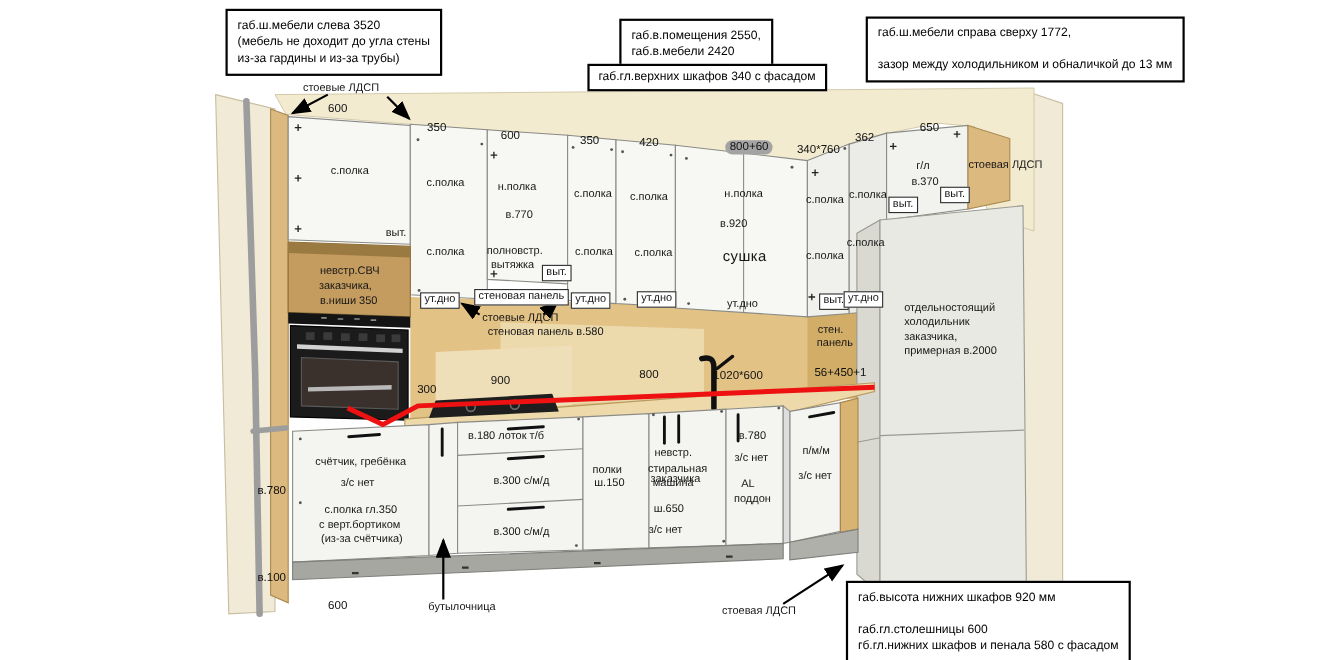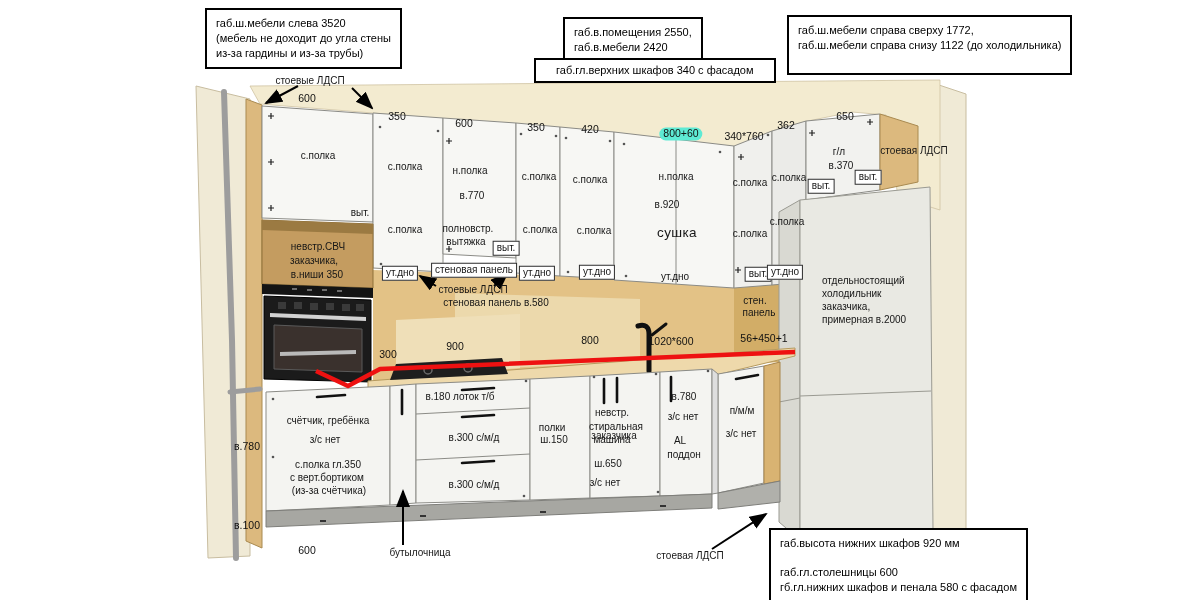--- a/index.html
+++ b/index.html
@@ -5,21 +5,21 @@
   * { margin:0; padding:0; box-sizing:border-box; }
   html,body { width:1200px; height:600px; background:#fff;
     font-family:"Liberation Sans", sans-serif; overflow:hidden; }
   #stage { position:relative; width:1200px; height:600px; }
   #scene-svg { position:absolute; left:0; top:0; }
   .lb { position:absolute; transform:translate(-50%,-50%); font-size:10px;
         color:#161616; white-space:nowrap; line-height:1.05; }
   .la { transform:translate(0,-50%); }
   .dim { font-size:10.5px; color:#111; }
   .bx  { background:#fff; border:1px solid #2b2b2b; padding:1px 3px; }
-  .pill{ background:#5eead4; border-radius:7px; padding:1px 4px; }
+  .pill{ background:#a3a3a3; border-radius:7px; padding:1px 4px; }
   .big { font-size:13.5px; letter-spacing:.4px; }
   .callout { position:absolute; background:#fff; border:2px solid #000;
              padding:6px 9px; font-size:11px; line-height:1.35; color:#000; z-index:5; }
   .callout div { min-height:14px; white-space:nowrap; }
 </style>
 </head>
 <body>
 
 <div id="stage">
 
@@ -277,28 +277,28 @@
   <div>габ.ш.мебели слева 3520</div>
   <div>(мебель не доходит до угла стены</div>
   <div>из-за гардины и из-за трубы)</div>
 </div>
 
 <div class="callout" style="left:563px;top:17px">
   <div>габ.в.помещения 2550,</div>
   <div>габ.в.мебели 2420</div>
 </div>
 
-<div class="callout" style="left:534px;top:58px;padding:3px 20px">
+<div class="callout" style="left:534px;top:58px;padding:3px 8px">
   <div>габ.гл.верхних шкафов 340 с фасадом</div>
 </div>
 
 <div class="callout" style="left:787px;top:15px">
   <div>габ.ш.мебели справа сверху 1772,</div>
-  <div>габ.ш.мебели справа снизу 1122 (до холодильника)</div>
   <div></div>
+  <div>зазор между холодильником и обналичкой до 13 мм</div>
 </div>
 
 <div class="callout" style="left:769px;top:528px">
   <div>габ.высота нижних шкафов 920 мм</div>
   <div></div>
   <div>габ.гл.столешницы 600</div>
   <div>гб.гл.нижних шкафов и пенала 580 с фасадом</div>
 </div>
 
 </div>

